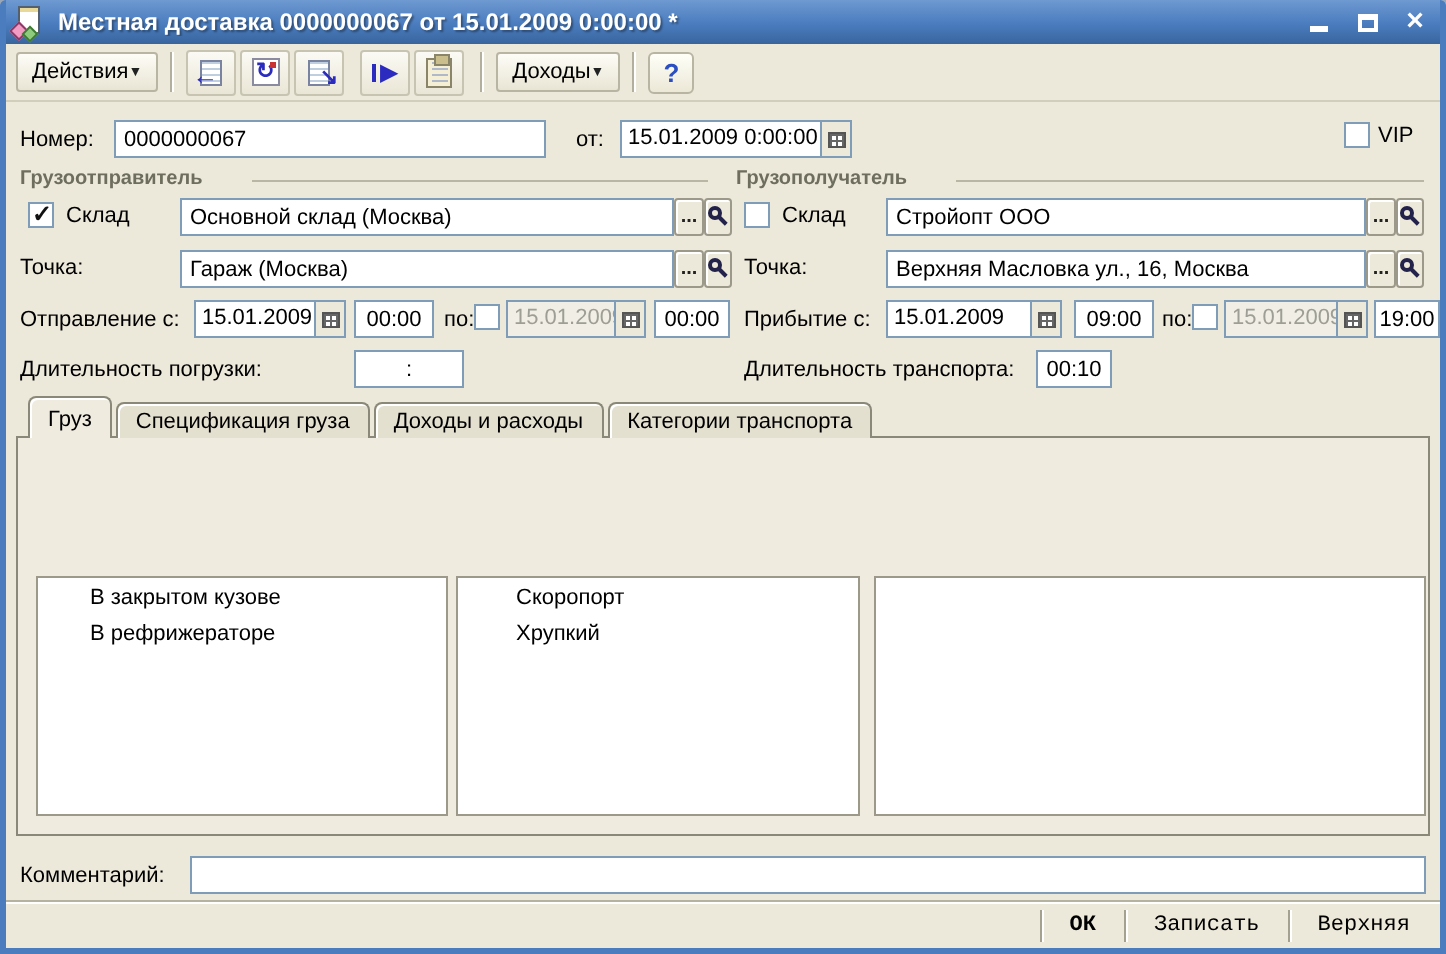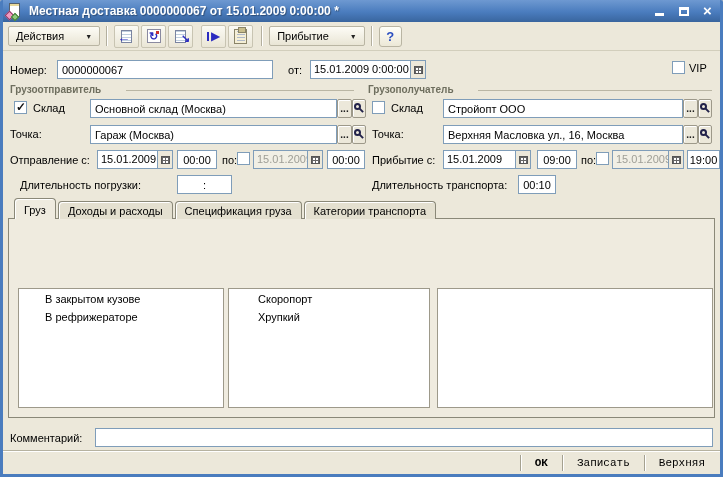--- a/index.html
+++ b/index.html
@@ -24,21 +24,21 @@
                 white-space:nowrap; overflow:hidden; text-shadow:1px 1px 1px rgba(0,0,0,.35); }
   .wctl { width:19px; height:16px; margin-left:5px; display:flex; align-items:center; justify-content:center;
           color:#fff; cursor:pointer; }
   .glyph-min { width:9px; height:3px; background:#fff; margin-top:7px; }
   .glyph-max { width:10px; height:9px; border:2px solid #fff; border-top-width:3px; }
   .glyph-close { font-size:15px; font-weight:bold; line-height:14px; }
 
   
   .toolbar { position:absolute; top:22px; left:3px; right:3px; height:29px; background:#ECE8DA;
              border-bottom:1px solid #D2CEBC; display:flex; align-items:center; padding-left:5px; z-index:5; }
-  .tbtn { font-size:11px; color:#000; padding:3px 7px; display:flex; align-items:center; gap:21px;
+  .tbtn { font-size:11px; color:#000; padding:3px 7px; display:flex; align-items:center; gap:0;
           border:1px solid #B9B5A3; border-radius:2px; background:linear-gradient(#FDFCF6,#E9E5D5);
           cursor:pointer; white-space:nowrap; }
   .caret { font-size:7px; color:#222; }
   .tsep { width:2px; height:20px; border-left:1px solid #B3AF9E; border-right:1px solid #FFFFFF; margin:0 6px; }
   .ibtn { width:25px; height:23px; display:flex; align-items:center; justify-content:center;
           border:1px solid #C8C4B2; border-radius:2px; background:linear-gradient(#FBFAF4,#EAE6D6);
           cursor:pointer; position:relative; margin-right:2px; }
   .pg { width:11px; height:13px; background:#fff; border:1px solid #7A84A0;
         background-image:linear-gradient(#BFCFDF 1px, transparent 1px); background-size:100% 3px;
         background-position:0 3px; position:relative; }
@@ -155,21 +155,21 @@
       <span class="fw">
           <span class="bar"></span>
           <span class="tri">▶</span>
         </span>
     </span>
     <span class="ibtn">
       <span class="clip"></span>
     </span>
     <span class="tsep"></span>
     <span class="tbtn">
-      <span>Прибытие</span>
+      <span>Доходы</span>
       <span class="caret">▼</span>
     </span>
     <span class="tsep"></span>
     <span class="hbtn">
         <span>?</span>
       </span>
   </div>
 
   <span class="lbl" style="left:10px;top:64px;">Номер:</span>
   <input class="tf" style="left: 57px; top: 60px; width: 216px;" value="0000000067">
@@ -244,29 +244,29 @@
   <span class="lbl" style="left:581px;top:154px;">по:</span>
   <span class="cb" style="left:596px;top:152px;"></span>
   <div class="comp dis" style="left:612px;top:150px;width:72px;">
     <span class="val">15.01.2009</span>
     <span class="calbtn">
         <span class="grid-ico"></span>
       </span>
   </div>
   <input class="tf ctr" style="left: 687px; top: 150px; width: 33px; padding: 1px 0px;" value="19:00">
 
-  <span class="lbl" style="left:20px;top:179px;">Длительность погрузки:</span>
+  <span class="lbl" style="left:10px;top:179px;">Длительность погрузки:</span>
   <input class="tf ctr" style="left: 177px; top: 175px; width: 55px;" value=":">
   <span class="lbl" style="left:372px;top:179px;">Длительность транспорта:</span>
   <input class="tf ctr" style="left: 518px; top: 175px; width: 38px;" value="00:10">
 
   <div class="tabs">
     <span class="tab active">Груз</span>
+    <span class="tab">Спецификация груза</span>
     <span class="tab">Доходы и расходы</span>
-    <span class="tab">Спецификация груза</span>
     <span class="tab">Категории транспорта</span>
   </div>
   <div class="panel"></div>
 
   <span class="lbl" style="left:18px;top:229px;">Стоимость:</span>
   <input class="tf num" style="left: 133px; top: 225px; width: 81px;" value="1 000,00">
   <input class="tf" style="left: 216px; top: 225px; width: 33px;" value="USD">
   <span class="sbtn" style="left:249px;top:225px;width:18px;">...</span>
   <span class="lbl" style="left:274px;top:229px;">Вес:</span>
   <input class="tf num" style="left: 303px; top: 225px; width: 78px;" value="125,000">

